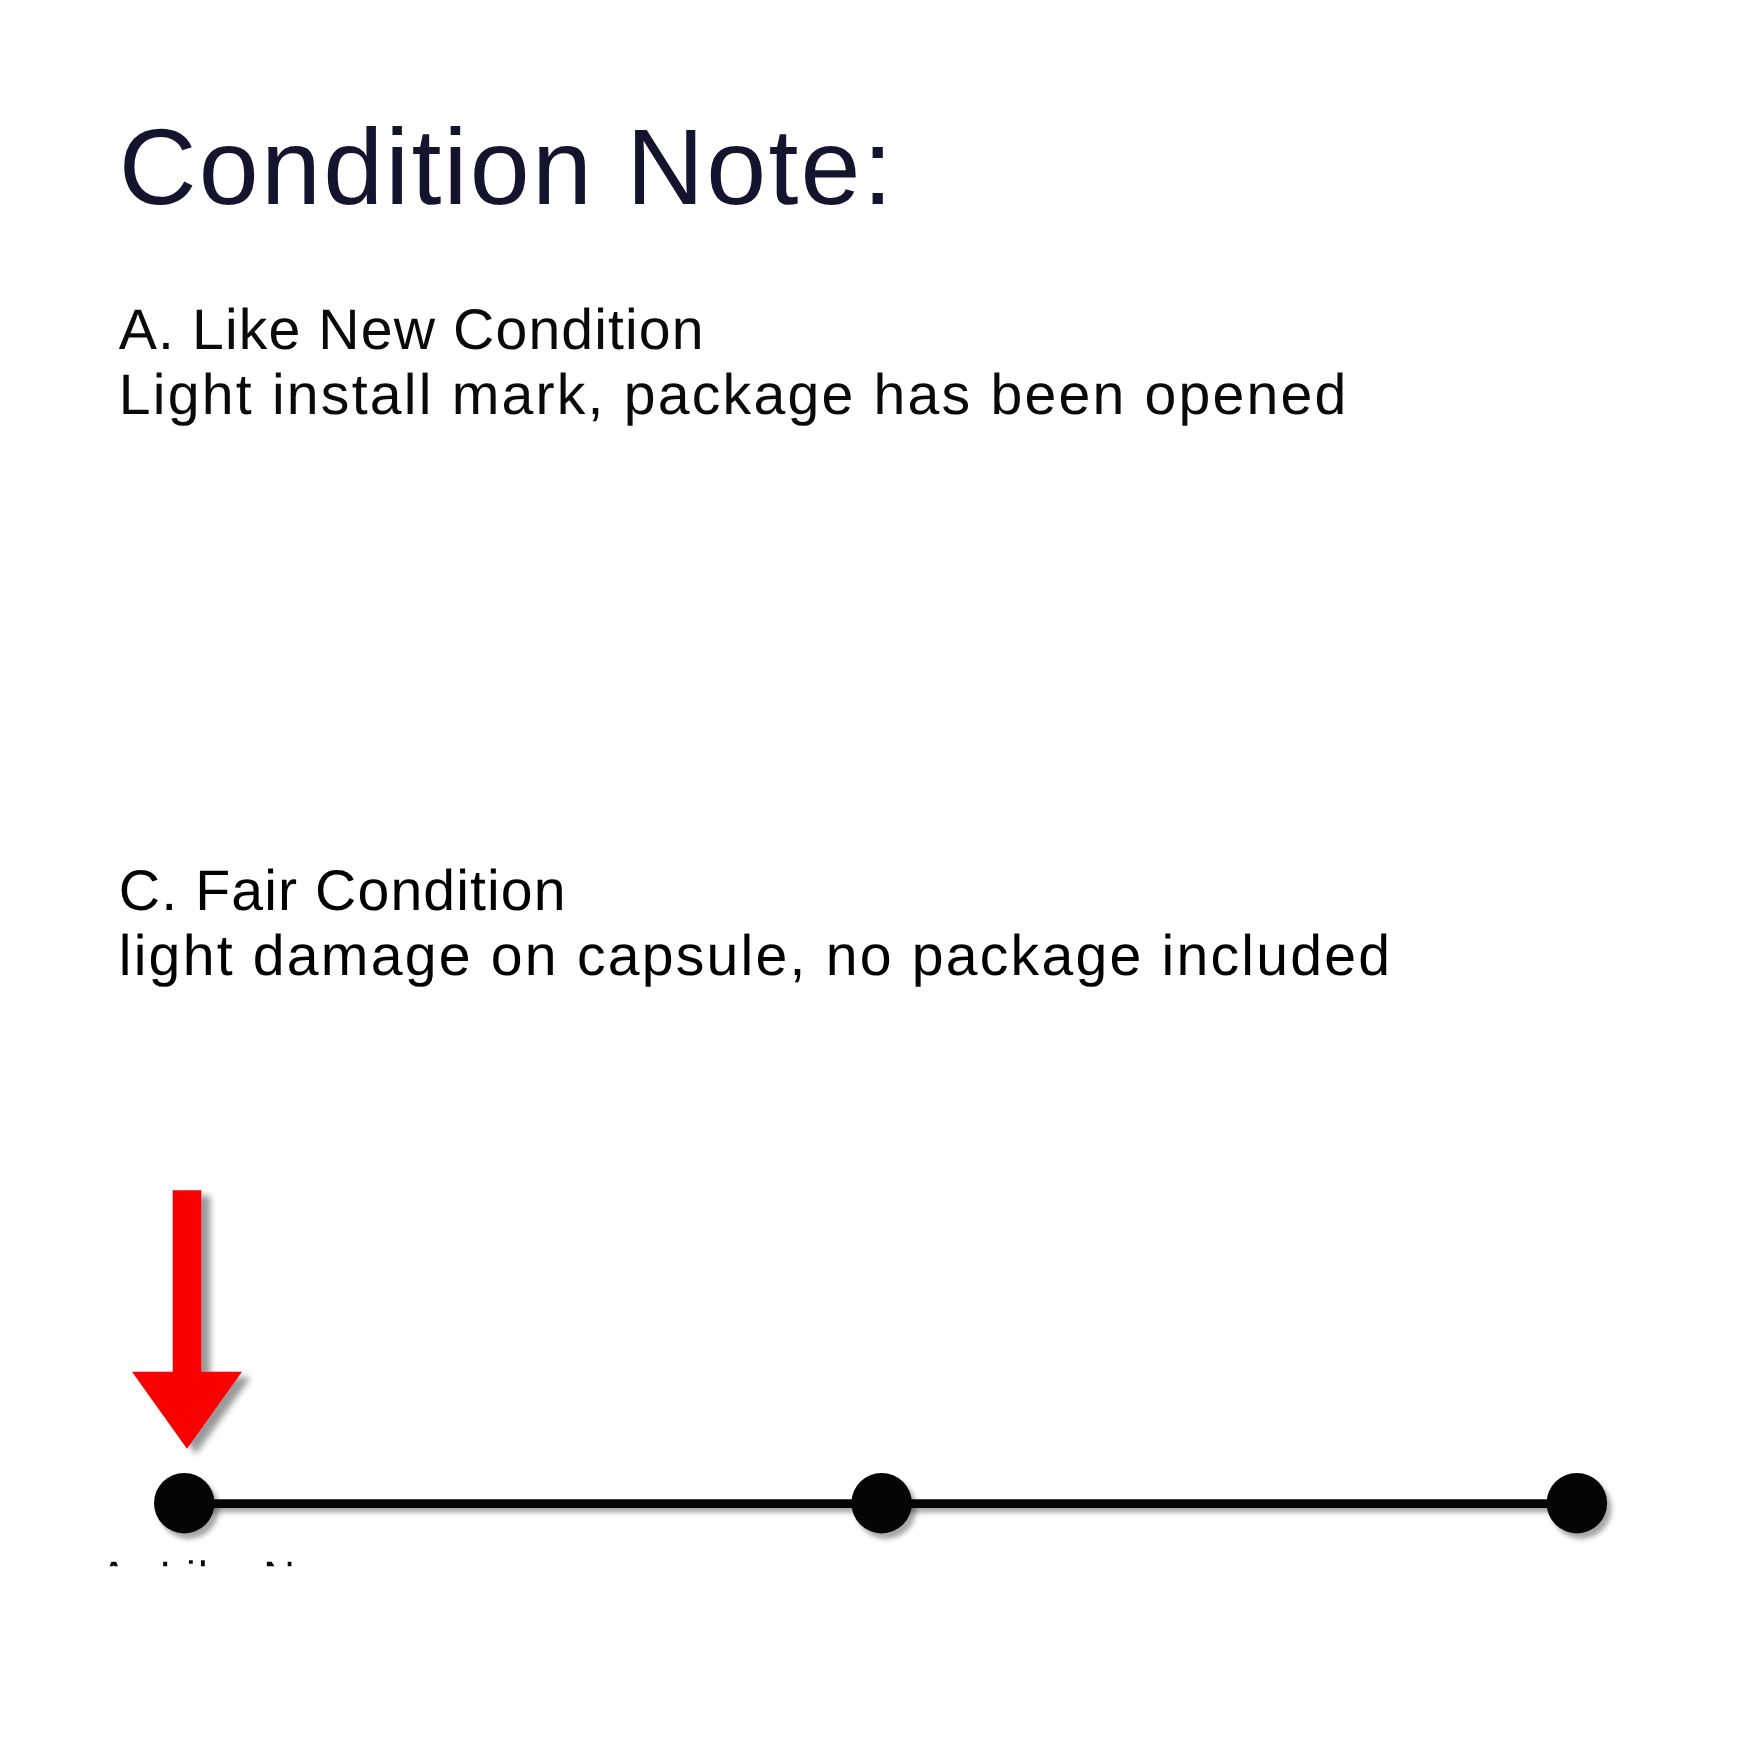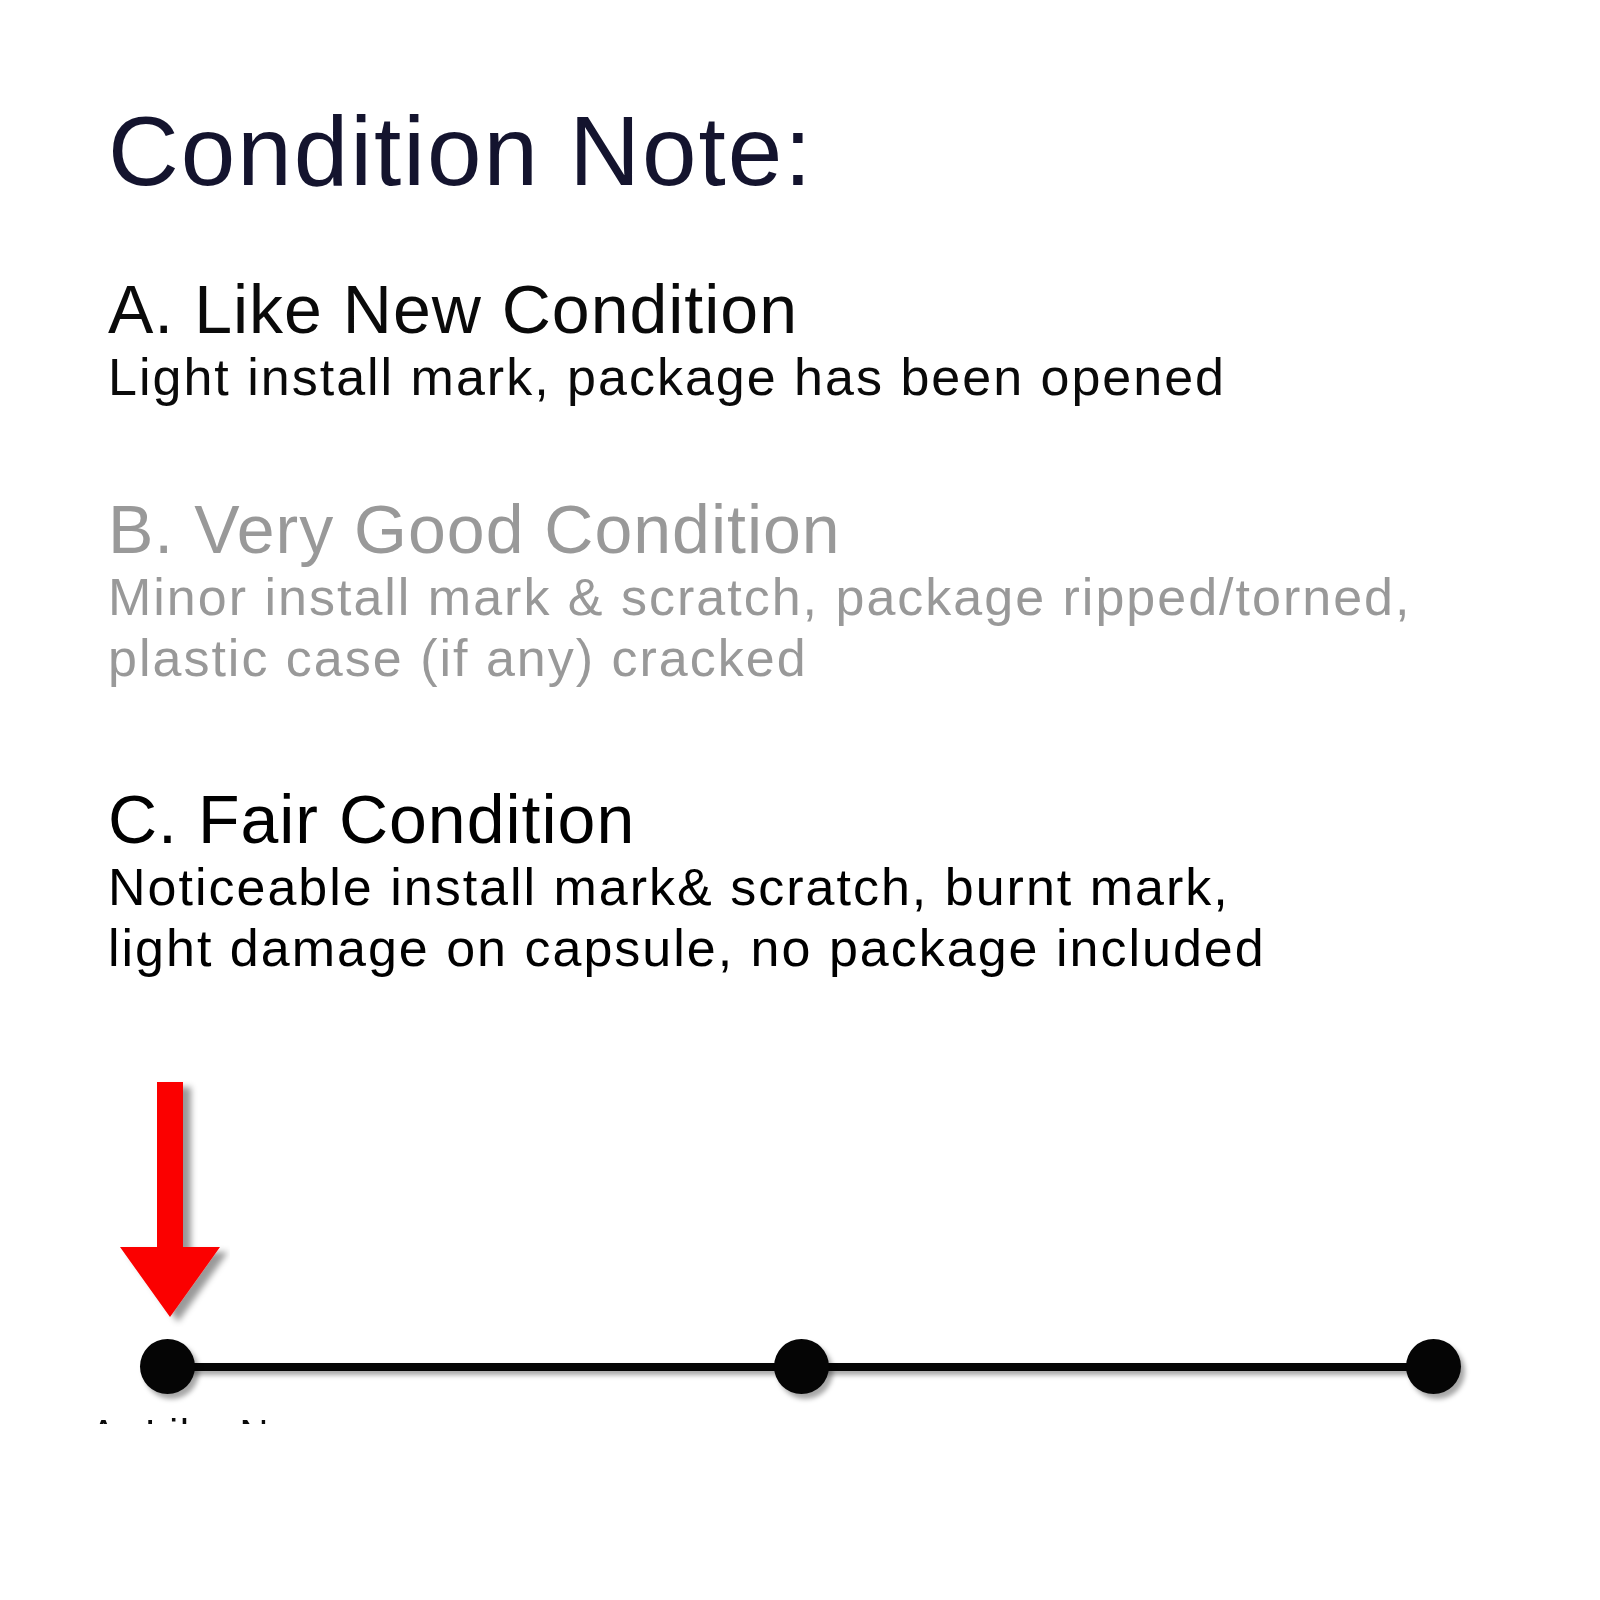--- a/index.html
+++ b/index.html
@@ -27,21 +27,21 @@
   }
   .section {
     position: absolute;
     left: 108px;
     white-space: nowrap;
   }
   .section-a { top: 272px; color: #0a0a0a; }
   .section-b { top: 492px; color: #999999; }
   .section-c { top: 782px; color: #000000; }
   .section-heading {
-    font-size: 68px;
+    font-size: 52px;
     line-height: 1.1;
     letter-spacing: 1px;
   }
   .section-body {
     margin-top: 0;
     font-size: 52px;
     line-height: 1.18;
     letter-spacing: 2px;
   }
   .body-line { display: block; }
@@ -94,32 +94,24 @@
 
   <div class="page-title">Condition Note:</div>
 
   <div class="section section-a">
     <div class="section-heading">A. Like New Condition</div>
     <div class="section-body">
       <span class="body-line">Light install mark, package has been opened</span>
     </div>
   </div>
 
-  <div class="section section-b">
-    <div class="section-heading">B. Very Good Condition</div>
-    <div class="section-body">
-      <span class="body-line">Minor install mark &amp; scratch, package ripped/torned,</span>
-      <span class="body-line">plastic case (if any) cracked</span>
-    </div>
-  </div>
 
   <div class="section section-c">
     <div class="section-heading">C. Fair Condition</div>
     <div class="section-body">
-      <span class="body-line">Noticeable install mark&amp; scratch, burnt mark,</span>
       <span class="body-line">light damage on capsule, no package included</span>
     </div>
   </div>
 
   <div class="arrow-wrap">
     <svg width="120" height="250" viewBox="0 0 120 250">
       <defs>
         <filter id="arrowShadow" x="-30%" y="-30%" width="170%" height="170%">
           <feDropShadow dx="8" dy="5" stdDeviation="3" flood-color="#000000" flood-opacity="0.4"></feDropShadow>
         </filter>

